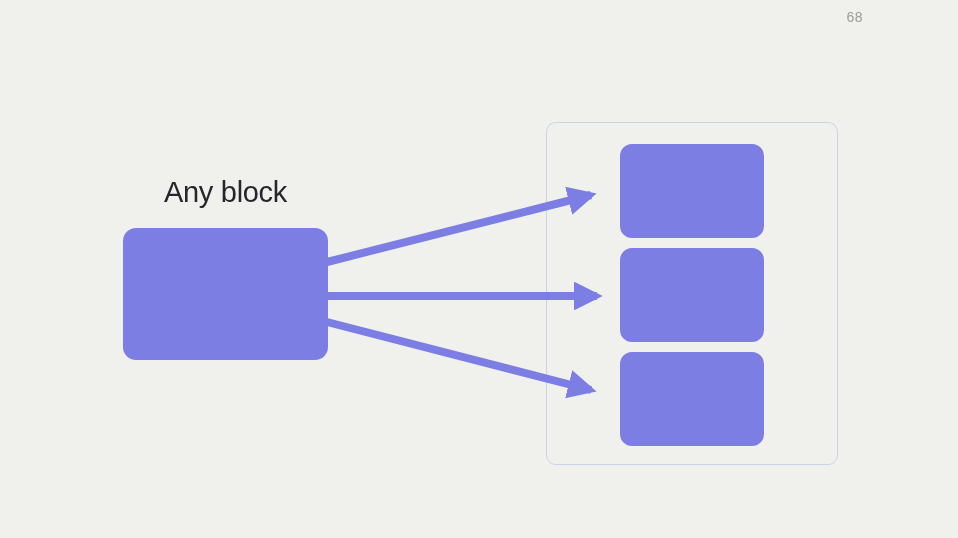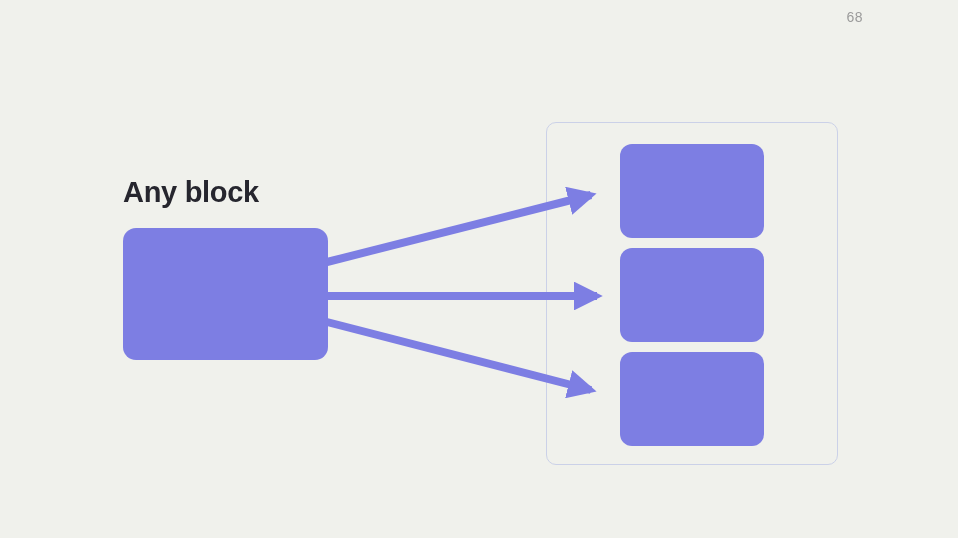--- a/index.html
+++ b/index.html
@@ -26,23 +26,23 @@
     position: absolute;
     top: 9px; right: 19px;
     font-size: 14px;
     color: var(--muted);
     letter-spacing: 0.5px;
   }
   .source-label {
     position: absolute;
     left: 123px; top: 176px;
     width: 205px;
-    text-align: left;
+    text-align: center;
     font-size: 29px;
-    font-weight: 700;
+    font-weight: 400;
     color: var(--text);
     letter-spacing: -0.3px;
     white-space: nowrap;
   }
   .source-block {
     position: absolute;
     left: 123px; top: 228px;
     width: 205px; height: 132px;
     background: var(--accent);
     border-radius: 13px;

